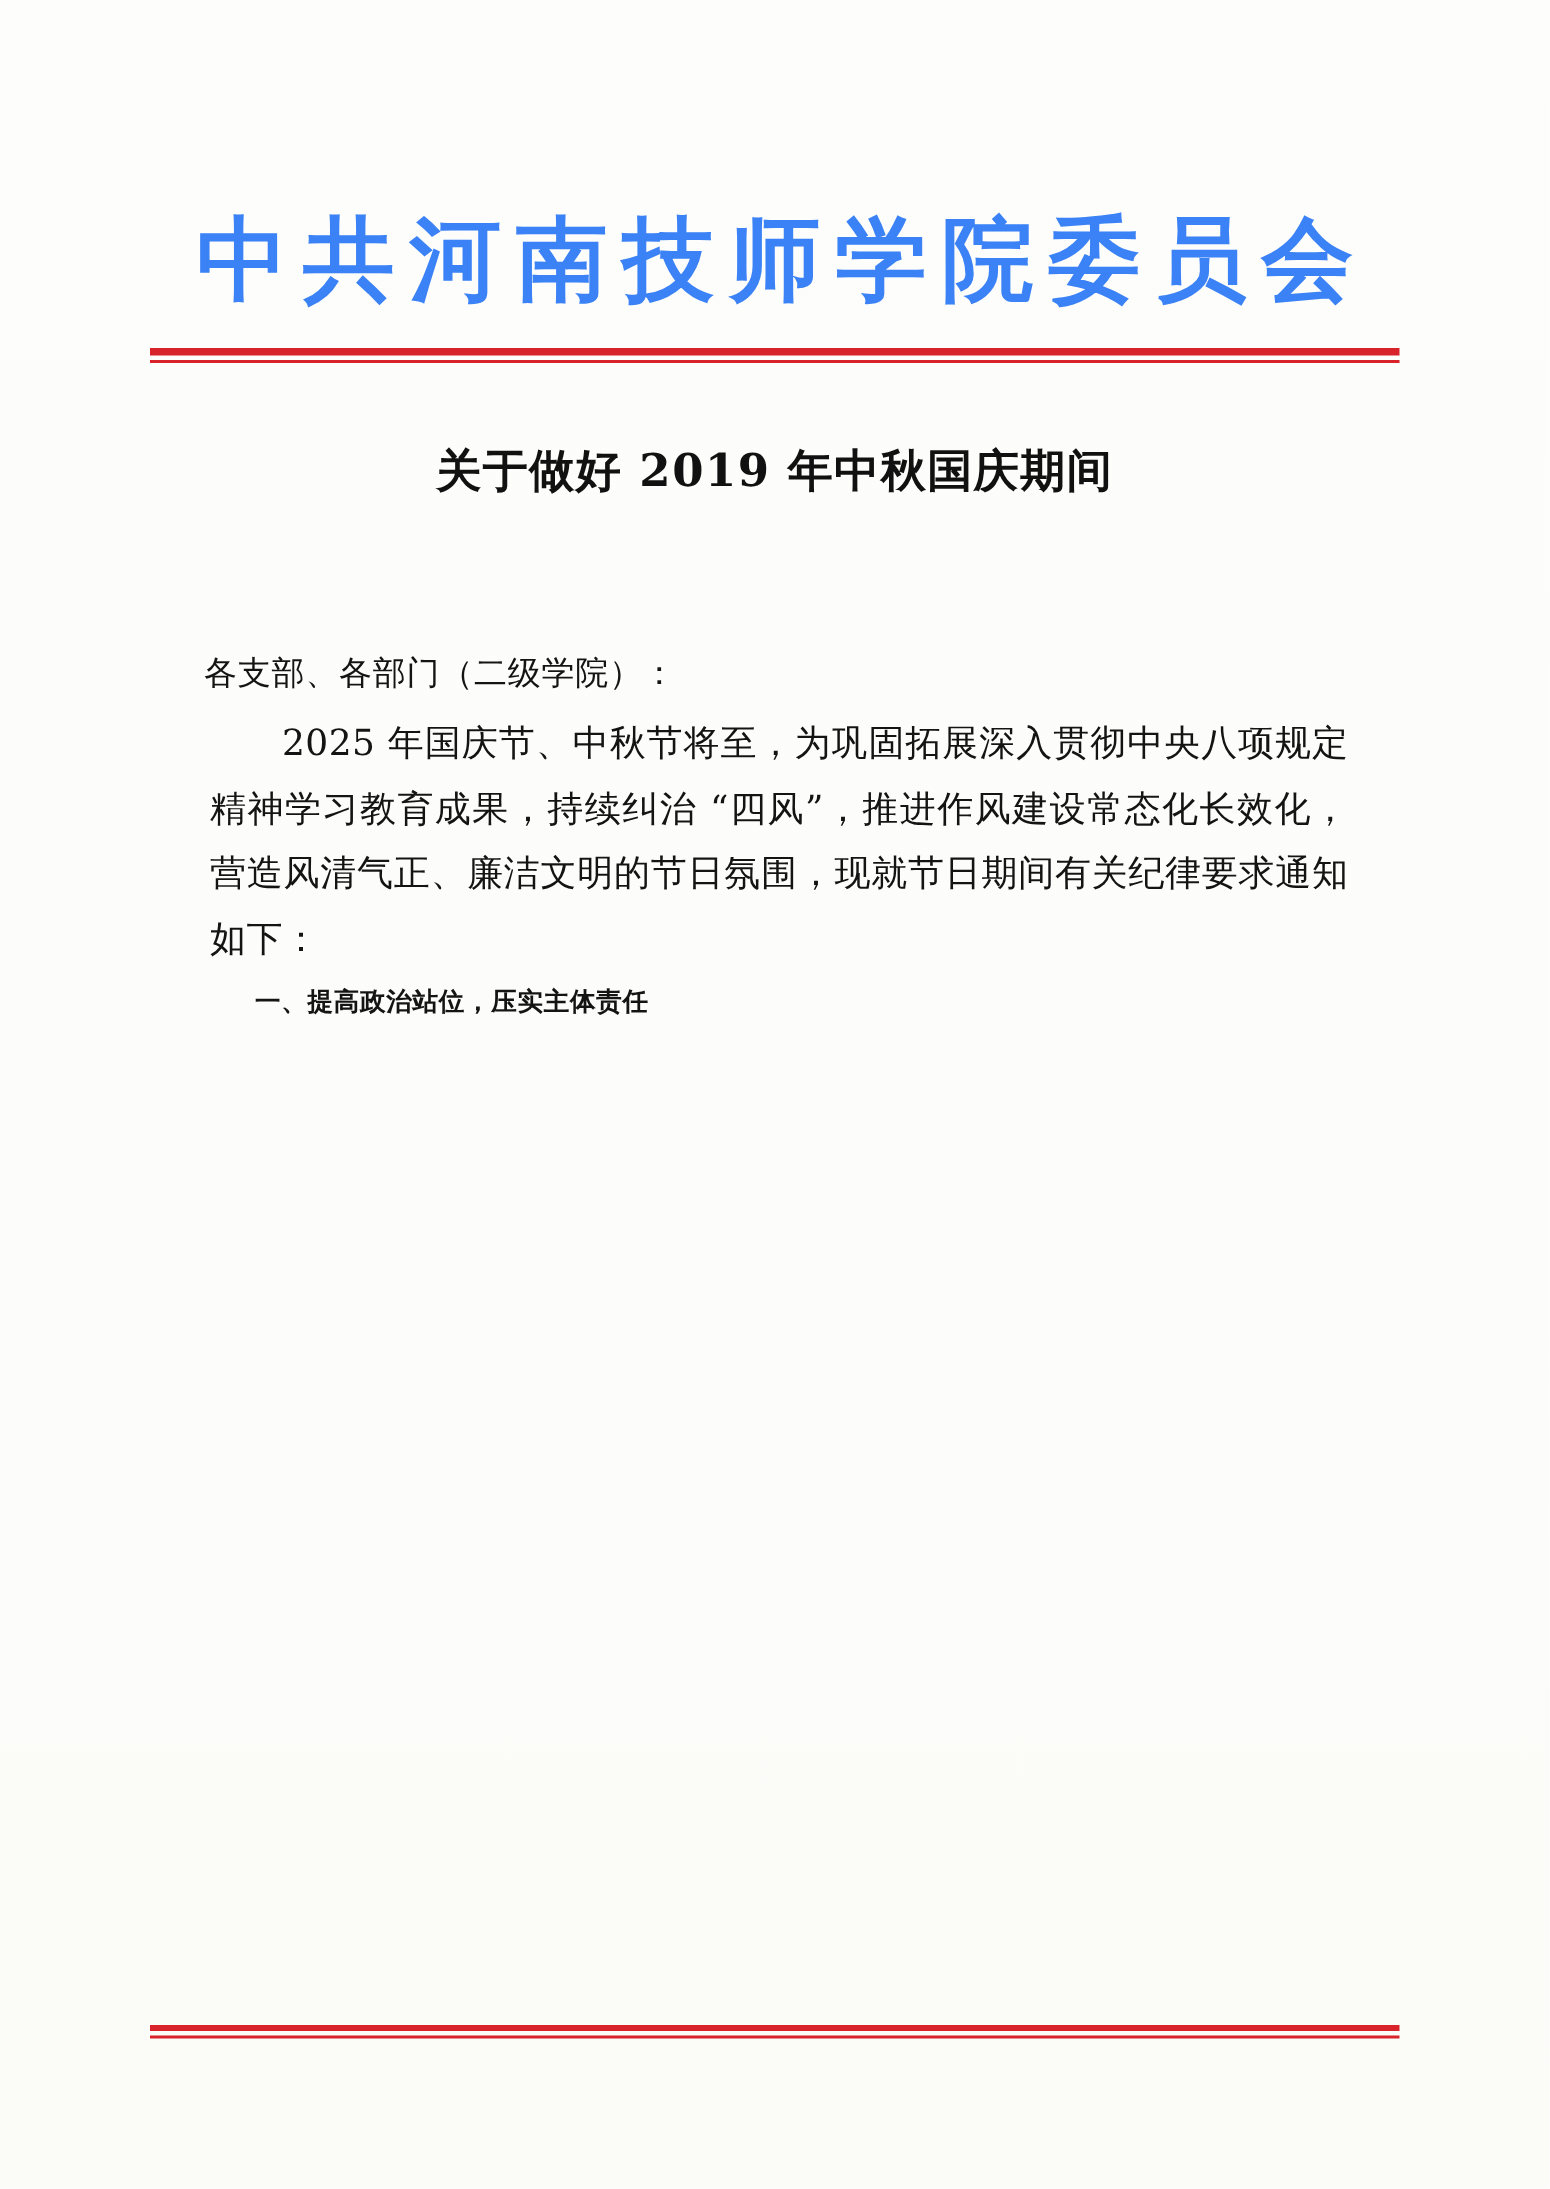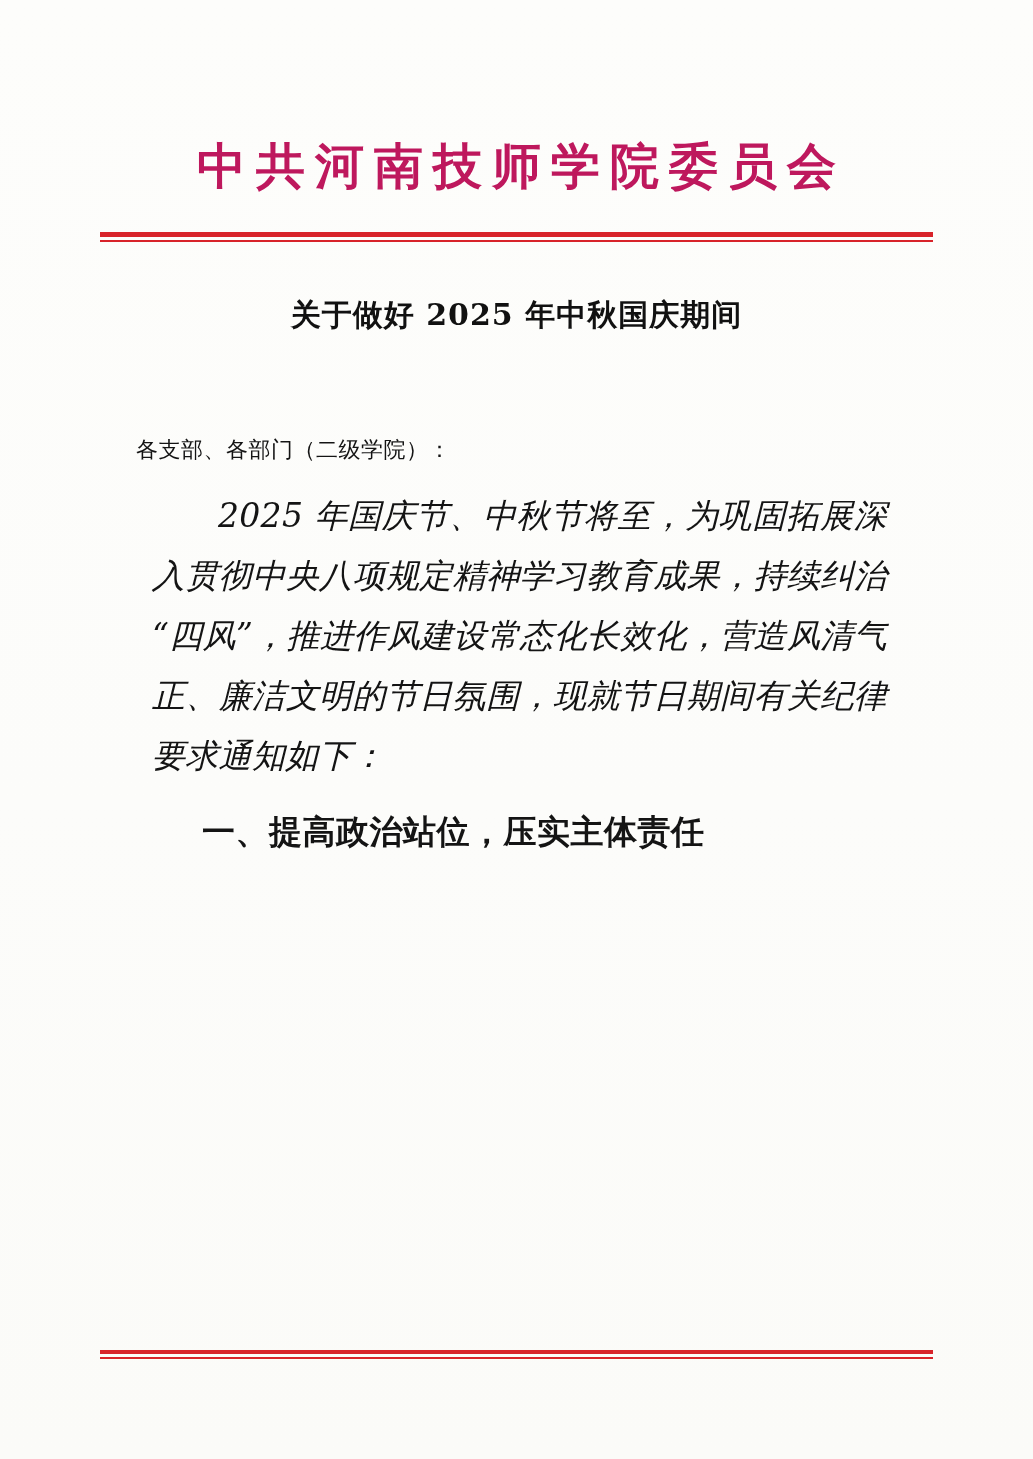--- a/index.html
+++ b/index.html
@@ -43,23 +43,23 @@
   .masthead {
     position: absolute;
     left: 0;
     right: 0;
     top: 140px;
     text-align: center;
   }
   .masthead-title {
     font-family: "DejaVu Serif", "Liberation Serif", serif;
     font-weight: 700;
-    font-size: 49px;
+    font-size: 61px;
     letter-spacing: 10px;
-    color: #be185d;
+    color: #3b82f6;
     line-height: 1.1;
     white-space: nowrap;
     text-indent: 10px;
   }
 
   .rule-wrap {
     position: absolute;
     left: 0;
     right: 0;
     top: 232px;
@@ -101,31 +101,30 @@
     right: 30px;
     top: 430px;
   }
   .salutation {
     font-size: 22px;
     line-height: 1.82;
     letter-spacing: 0.5px;
     margin: 0 0 2px 0;
   }
   p.para {
-    font-size: 33px;
+    font-size: 24px;
     line-height: 1.82;
     letter-spacing: 0.3px;
-    margin: 16px;
+    margin: 4px;
     text-align: justify;
     text-justify: inter-ideograph;
     text-indent: 2em;
-    font-style: italic;
   }
   p.heading {
-    font-size: 33px;
+    font-size: 17px;
     line-height: 1.82;
     font-weight: 700;
     margin: 0;
     text-indent: 2em;
     letter-spacing: 0.5px;
   }
 
   
   .footer-rule {
     position: absolute;
@@ -152,21 +151,21 @@
     <div class="masthead">
       <div class="masthead-title">中共河南技师学院委员会</div>
     </div>
 
     <div class="rule-wrap">
       <div class="rule-thick"></div>
       <div class="rule-thin"></div>
     </div>
 
     <div class="doc-title">
-      <span class="line">关于做好 2025 年中秋国庆期间</span>
+      <span class="line">关于做好 2019 年中秋国庆期间</span>
     </div>
 
     <div class="body-area">
       <p class="salutation">各支部、各部门（二级学院）：</p>
 
       <p class="para">2025 年国庆节、中秋节将至，为巩固拓展深入贯彻中央八项规定精神学习教育成果，持续纠治 “四风”，推进作风建设常态化长效化，营造风清气正、廉洁文明的节日氛围，现就节日期间有关纪律要求通知如下：</p>
 
       <p class="heading">一、提高政治站位，压实主体责任</p>
 
 

